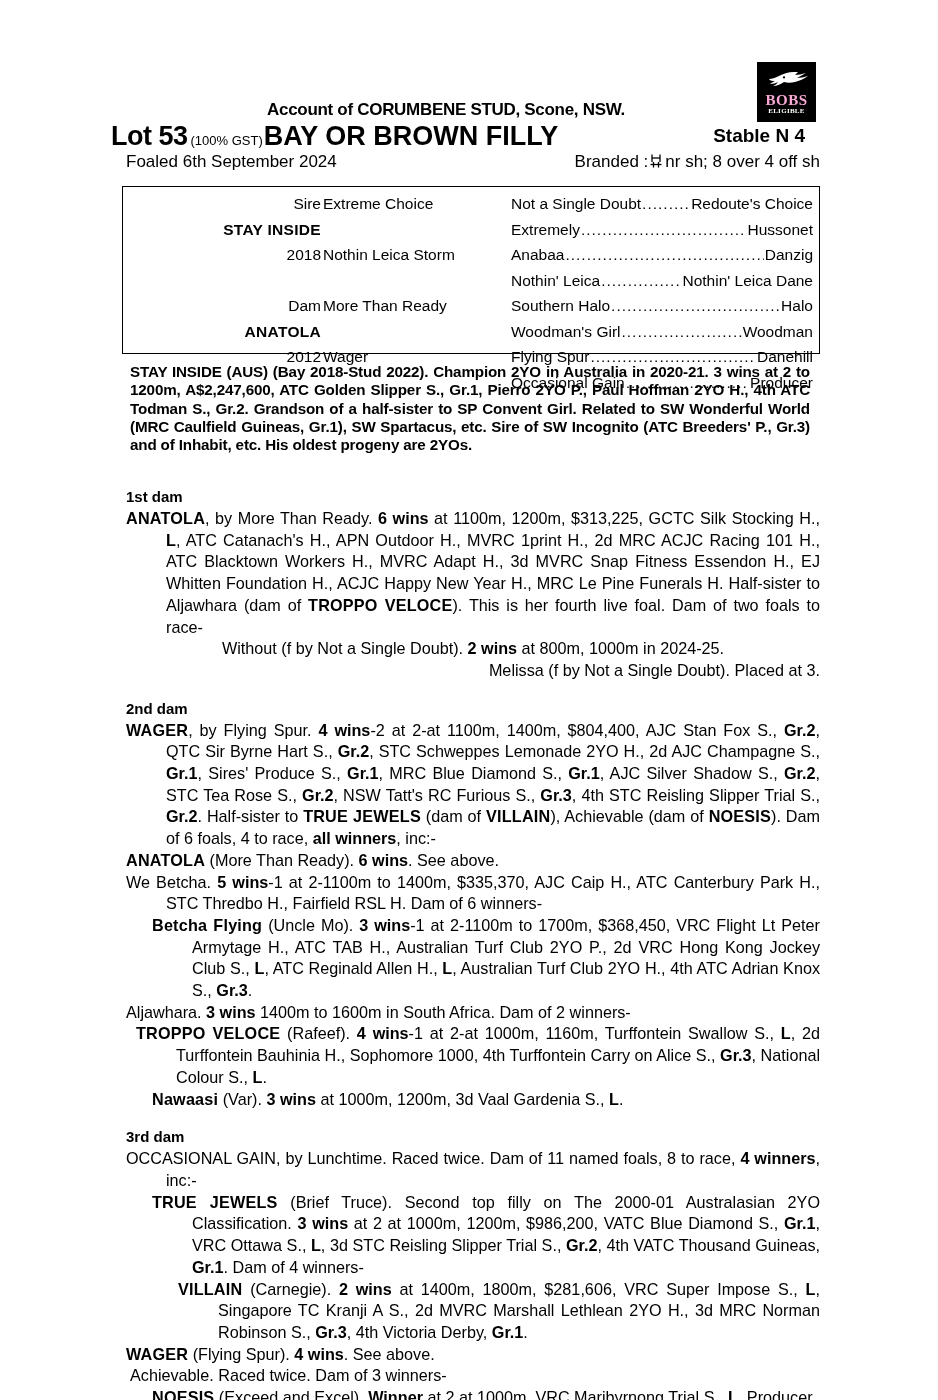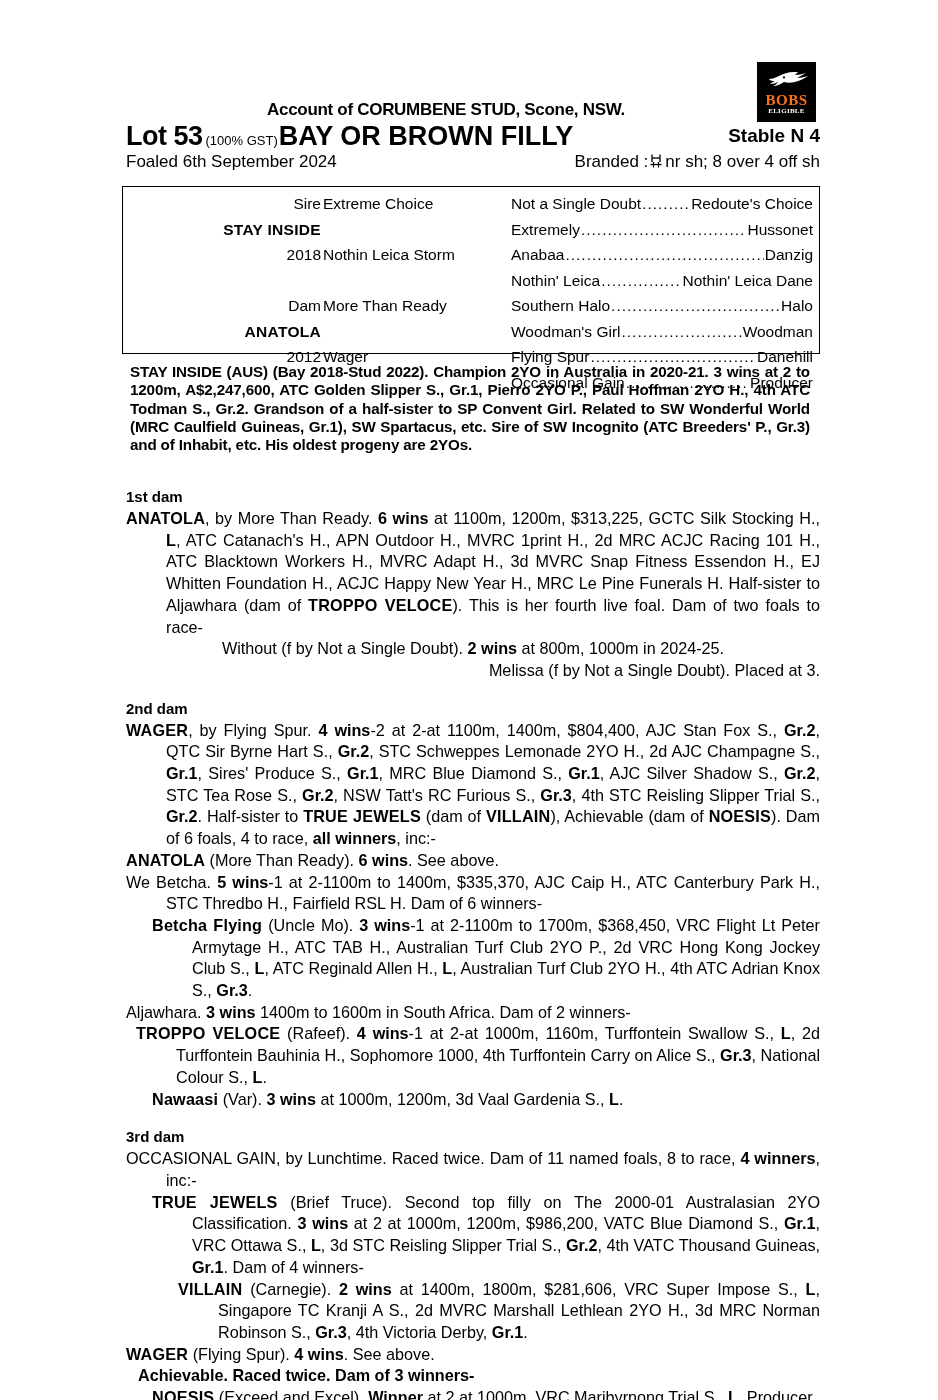--- a/index.html
+++ b/index.html
@@ -25,21 +25,21 @@
     height: 60px;
     background: #000000;
     display: flex;
     flex-direction: column;
     align-items: center;
     justify-content: center;
     overflow: hidden;
   }
   .bobs-logo .horse { width: 46px; height: 22px; display:block; }
   .bobs-logo .bobs-text {
-    color: #f97316;
+    color: #f9a8d4;
     font-family: "Liberation Serif", serif;
     font-weight: bold;
     font-size: 15px;
     line-height: 14px;
     letter-spacing: 0.5px;
     margin-top: 1px;
   }
   .bobs-logo .elig-text {
     color: #ffffff;
     font-family: "Liberation Serif", serif;
@@ -56,21 +56,21 @@
     width: 640px;
     text-align: center;
     font-family: "Liberation Sans", sans-serif;
     font-weight: bold;
     font-size: 17px;
     letter-spacing: -0.3px;
   }
 
   .title-row {
     position: absolute;
-    left: 126px;
+    left: 111px;
     top: 121px;
     width: 694px;
     height: 30px;
     white-space: nowrap;
   }
   .lot-num {
     font-weight: bold;
     font-size: 27px;
     letter-spacing: -0.5px;
     vertical-align: baseline;
@@ -336,17 +336,17 @@
     </div>
 
   <div class="gap"></div>
 
   <div class="dam-head">3rd dam</div>
   <div class="blk hang1">OCCASIONAL GAIN, by Lunchtime. Raced twice. Dam of 11 named foals, 8 to race, <b>4 winners</b>, inc:-</div>
   <div id="third-dam-entries">
       <div class="blk" style="margin-left: 26px; padding-left: 40px; text-indent: -40px;"><span class="nm">TRUE JEWELS</span> (Brief Truce). Second top filly on The 2000-01 Australasian 2YO Classification. <b>3 wins</b> at 2 at 1000m, 1200m, $986,200, VATC Blue Diamond S., <b>Gr.1</b>, VRC Ottawa S., <b>L</b>, 3d STC Reisling Slipper Trial S., <b>Gr.2</b>, 4th VATC Thousand Guineas, <b>Gr.1</b>. Dam of 4 winners-</div>
       <div class="blk" style="margin-left: 52px; padding-left: 40px; text-indent: -40px;"><span class="nm">VILLAIN</span> (Carnegie). <b>2 wins</b> at 1400m, 1800m, $281,606, VRC Super Impose S., <b>L</b>, Singapore TC Kranji A S., 2d MVRC Marshall Lethlean 2YO H., 3d MRC Norman Robinson S., <b>Gr.3</b>, 4th Victoria Derby, <b>Gr.1</b>.</div>
       <div class="blk" style="margin-left: 0px; padding-left: 40px; text-indent: -40px;"><span class="nm">WAGER</span> (Flying Spur). <b>4 wins</b>. See above.</div>
-      <div class="blk" style="margin-left: 12px; padding-left: 40px; text-indent: -40px; font-weight: bold;">Achievable. Raced twice. Dam of 3 winners-</div>
+      <div class="blk" style="margin-left: 4px; padding-left: 40px; text-indent: -40px;">Achievable. Raced twice. Dam of 3 winners-</div>
       <div class="blk" style="margin-left: 26px; padding-left: 40px; text-indent: -40px;"><span class="nm">NOESIS</span> (Exceed and Excel). <b>Winner</b> at 2 at 1000m, VRC Maribyrnong Trial S., <b>L</b>. Producer.</div>
     </div>
 
 </div>
 
 </body></html>

